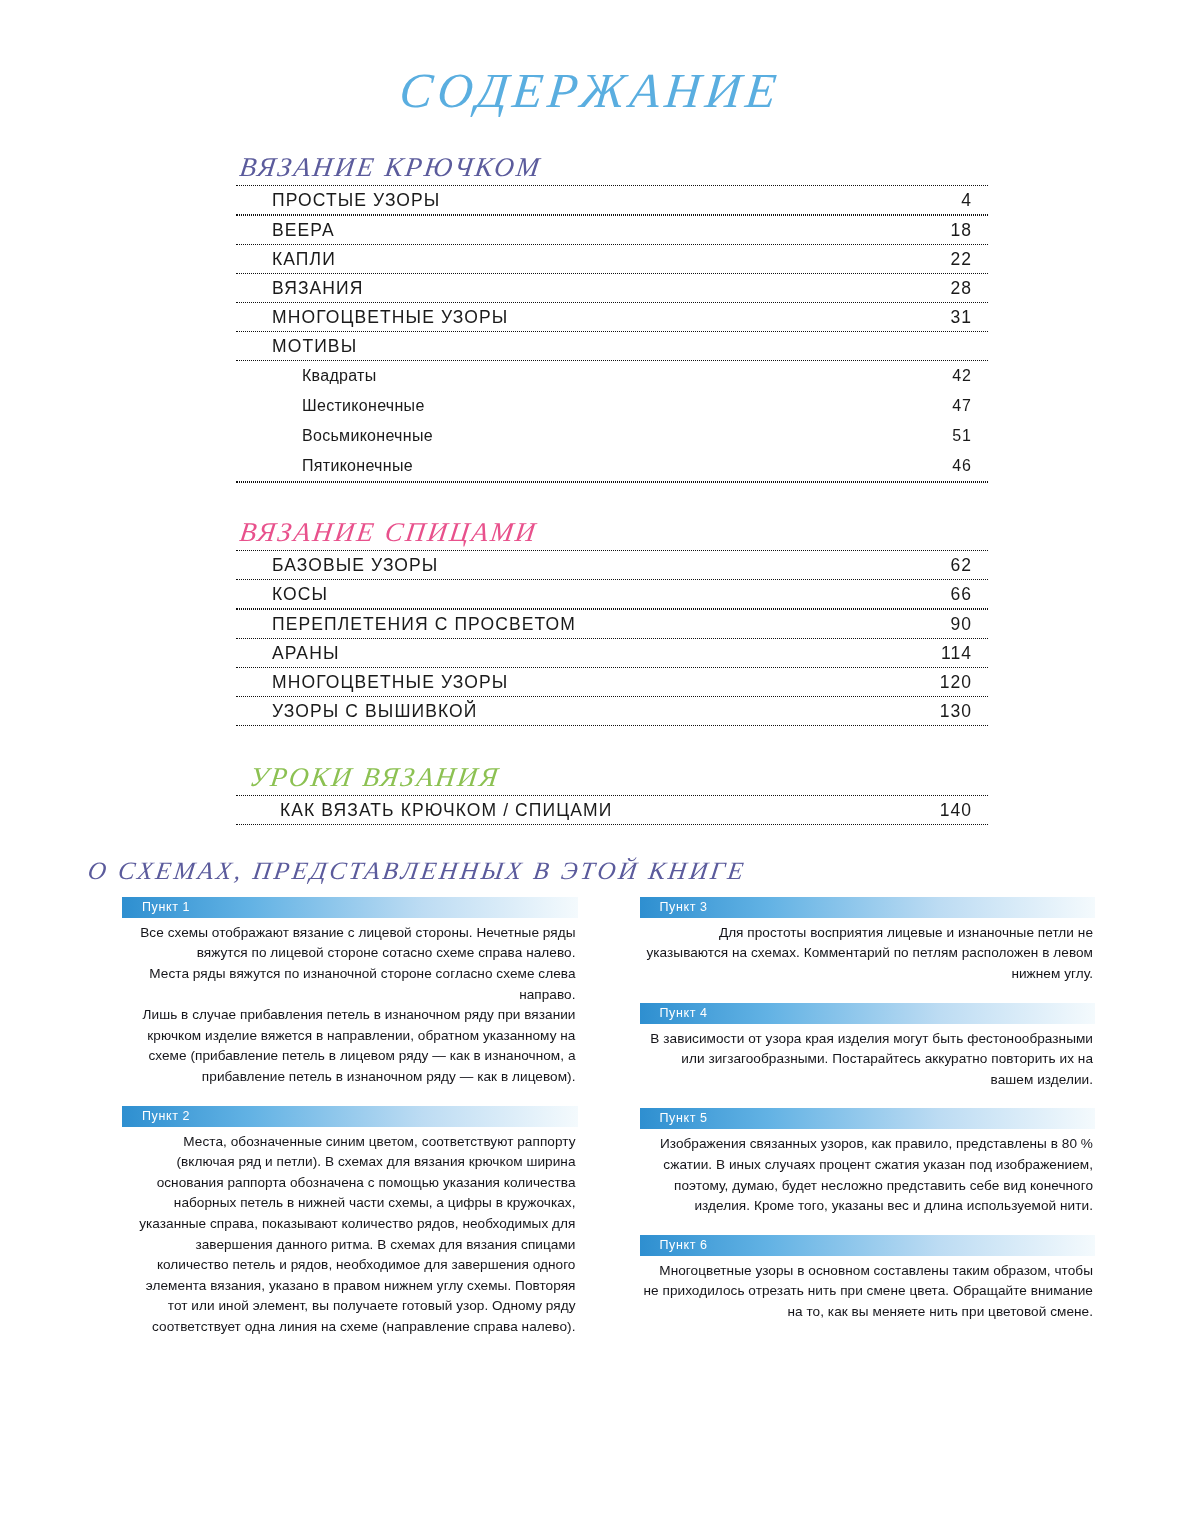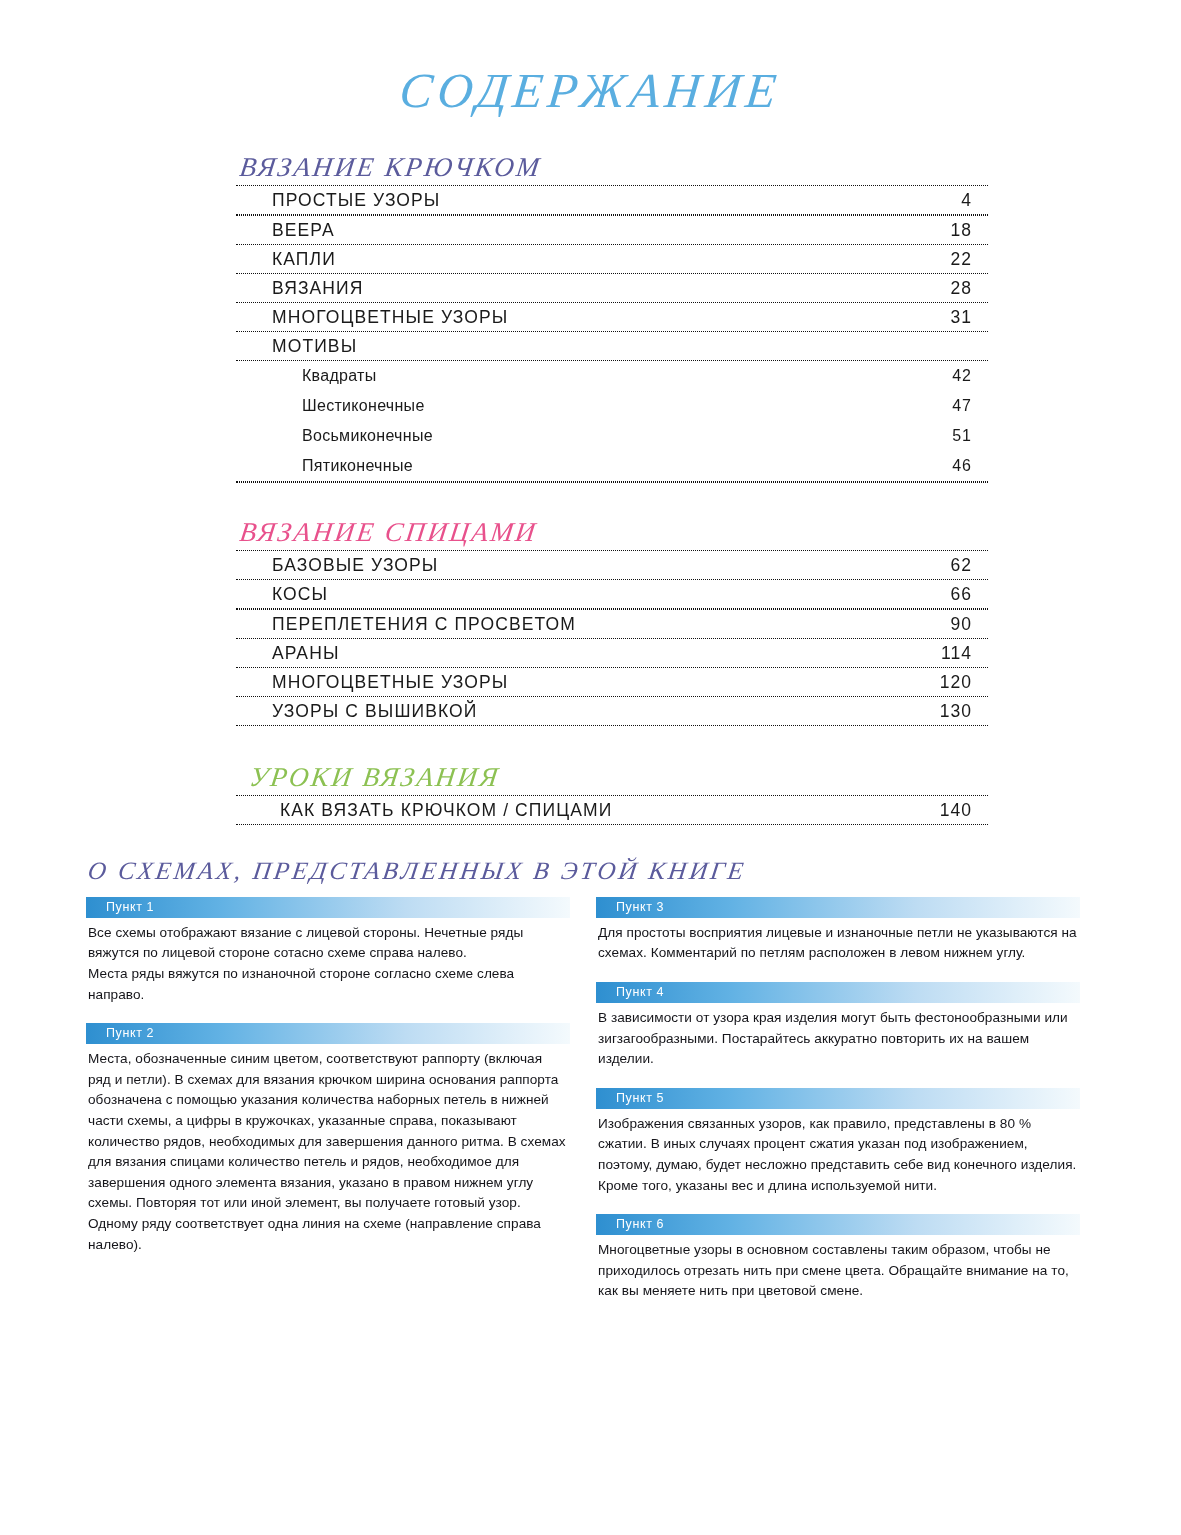--- a/index.html
+++ b/index.html
@@ -90,40 +90,41 @@
     font-weight: 400;
   }
 
   
   .notes {
     display: flex;
     gap: 26px;
     margin: 0 86px 0 86px;
     align-items: flex-start;
   }
-  .col { width: 484px; }
+  .col { width: 484px; margin-left: 36px; }
 
   .punkt-bar {
     background: linear-gradient(to right, #2e8fd0 0%, #62b2e4 28%, #bddcf3 66%, #f4fafd 100%);
     color: #ffffff;
     font-size: 12.5px;
     letter-spacing: 0.6px;
     padding: 3px 0 3px 20px;
     height: 15px;
     line-height: 15px;
     margin-top: 12px;
   }
   .punkt-bar:first-child { margin-top: 0; }
 
   .note-body {
     font-size: 13.6px;
     line-height: 20.6px;
     color: #15151a;
     padding: 5px 2px 6px 2px;
     letter-spacing: 0.05px;
+    text-align: right;
   }
   .note-body p { margin: 0; }
 </style>
 </head>
 <body>
 
 <h1 class="page-title">СОДЕРЖАНИЕ</h1>
 
 <div class="toc">
   <div id="toc-sections">
@@ -222,20 +223,21 @@
 </div>
 
 <div class="notes-head">О СХЕМАХ, ПРЕДСТАВЛЕННЫХ В ЭТОЙ КНИГЕ</div>
 
 <div class="notes">
   <div class="col" id="notes-left">
       <div class="punkt-bar">Пункт 1</div>
       <div class="note-body">
         <p>Все схемы отображают вязание с лицевой стороны. Нечетные ряды вяжутся по лицевой стороне сотасно схеме справа налево.</p>
         <p>Места ряды вяжутся по изнаночной стороне согласно схеме слева направо.</p>
+        <p>Лишь в случае прибавления петель в изнаночном ряду при вязании крючком изделие вяжется в направлении, обратном указанному на схеме (прибавление петель в лицевом ряду — как в изнаночном, а прибавление петель в изнаночном ряду — как в лицевом).</p>
       </div>
       <div class="punkt-bar">Пункт 2</div>
       <div class="note-body">
         <p>Места, обозначенные синим цветом, соответствуют раппорту (включая ряд и петли). В схемах для вязания крючком ширина основания раппорта обозначена с помощью указания количества наборных петель в нижней части схемы, а цифры в кружочках, указанные справа, показывают количество рядов, необходимых для завершения данного ритма. В схемах для вязания спицами количество петель и рядов, необходимое для завершения одного элемента вязания, указано в правом нижнем углу схемы. Повторяя тот или иной элемент, вы получаете готовый узор. Одному ряду соответствует одна линия на схеме (направление справа налево).</p>
       </div>
     </div>
   <div class="col" id="notes-right">
       <div class="punkt-bar">Пункт 3</div>
       <div class="note-body">
         <p>Для простоты восприятия лицевые и изнаночные петли не указываются на схемах. Комментарий по петлям расположен в левом нижнем углу.</p>

